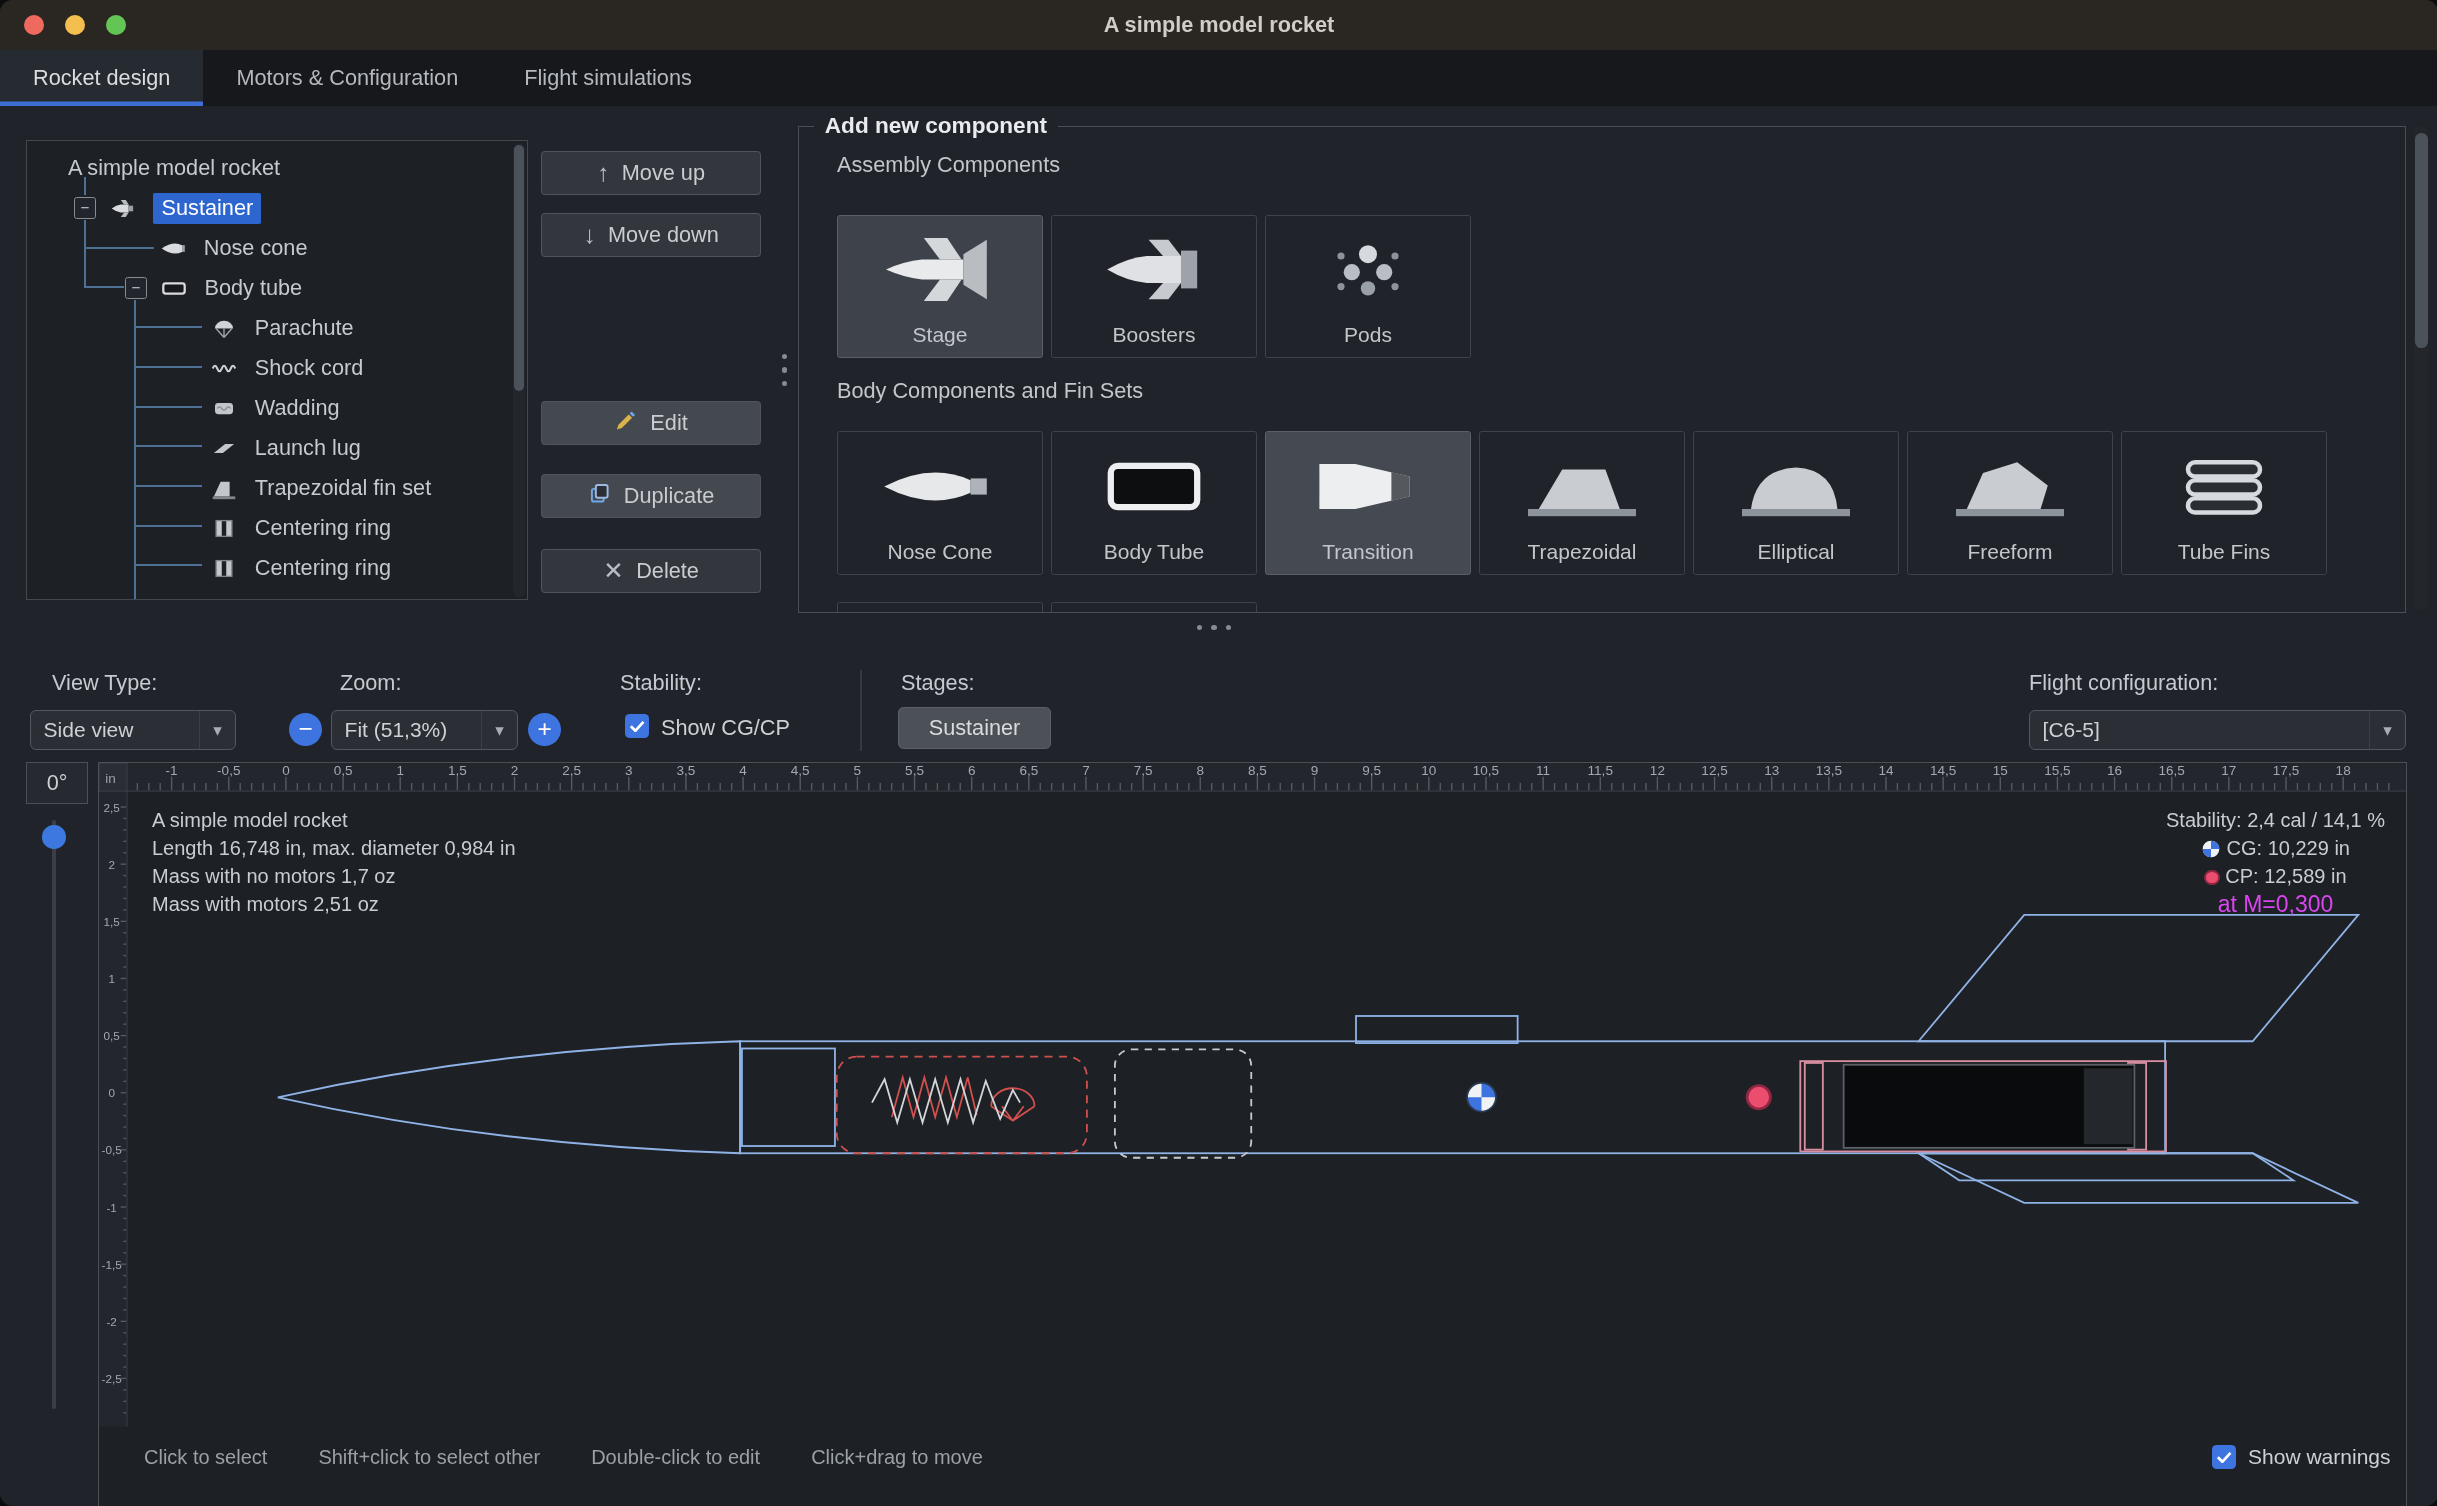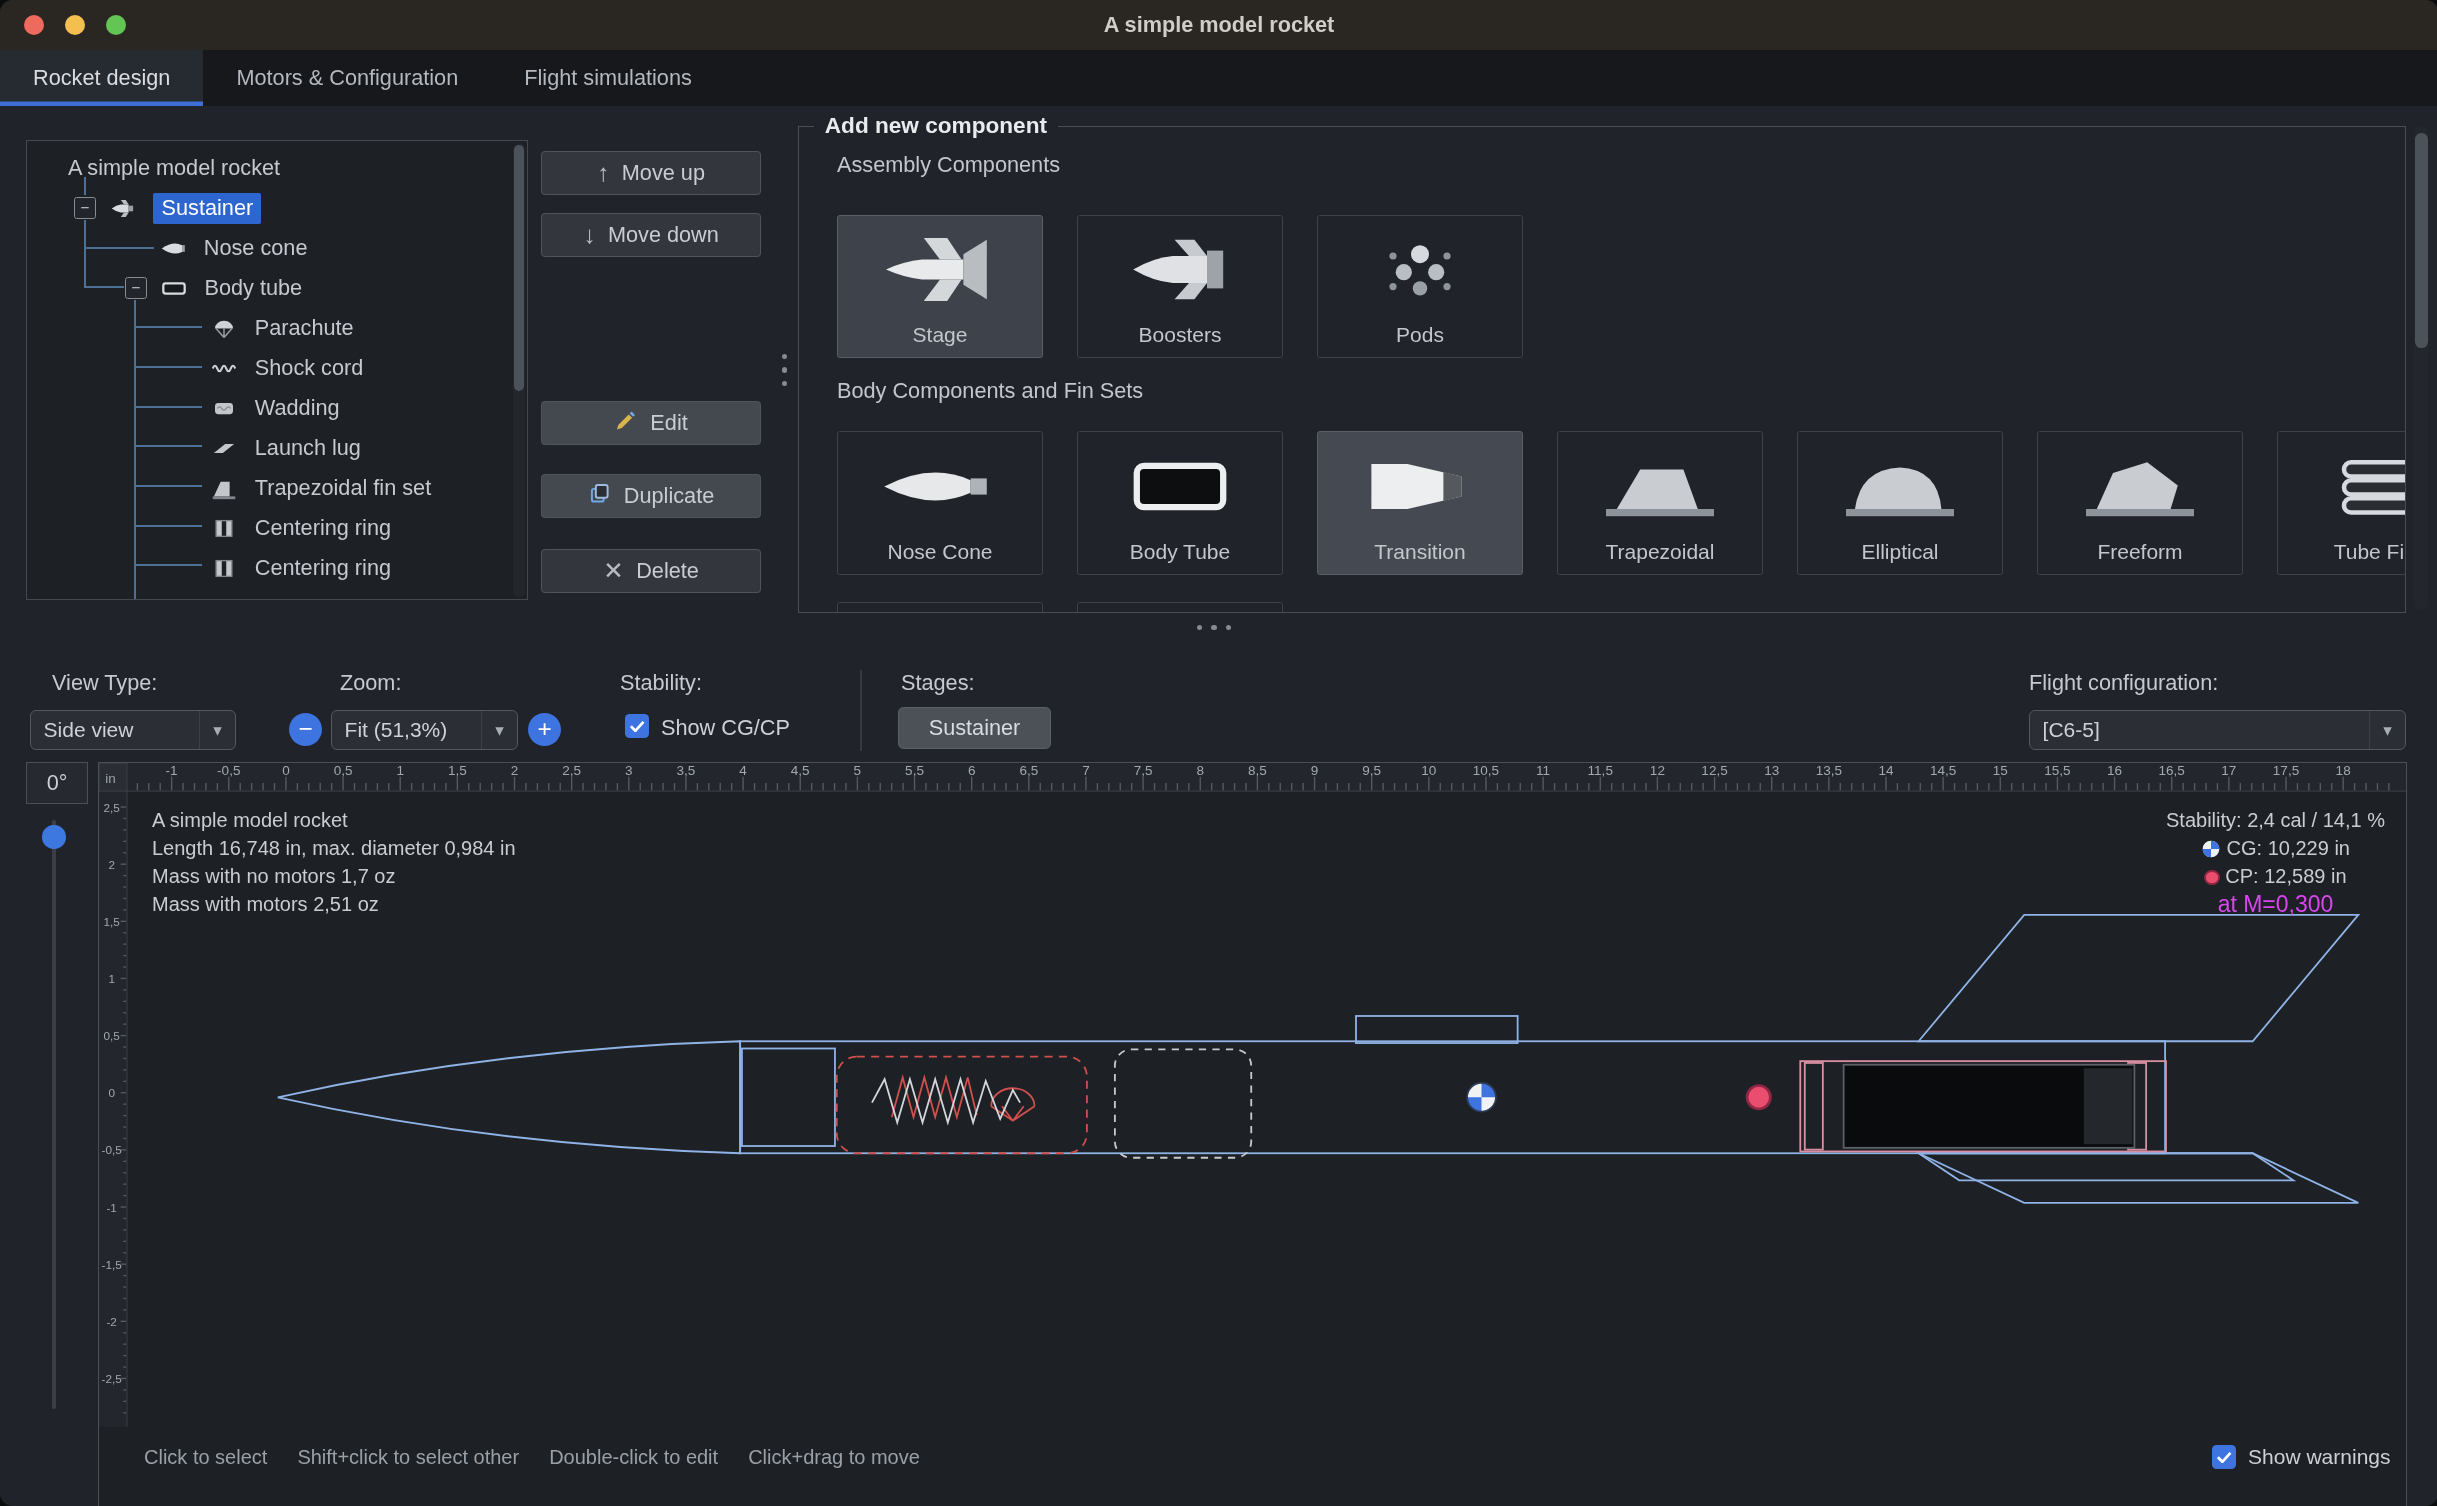--- a/index.html
+++ b/index.html
@@ -38,21 +38,21 @@
   .btn.raised{background:#44484f}
   .bicon{font-size:24.4px;color:#b9bdc3;line-height:1}
   .vdots{display:flex;flex-direction:column;gap:8.1px}
   .hdots{display:flex;flex-direction:row;gap:9px}
   .vdots i,.hdots i{width:5.4px;height:5.4px;border-radius:50%;background:#868b92;display:block}
 
   
   .addpanel{left:798px;top:126px;width:1608px;height:487px;border:0.9px solid #4a4e54;overflow:hidden}
   .legend{left:814px;top:112px;height:27px;line-height:27px;background:#20242a;padding:0 10.8px;font-size:22.6px;font-weight:bold;color:#e9ebee}
   .seclabel{position:absolute;left:38px;font-size:21.7px;color:#c3c7cc}
-  .cardrow{position:absolute;left:38px;display:flex;gap:34px}
+  .cardrow{position:absolute;left:38px;display:flex;gap:8px}
   .card{width:206px;height:143px;border:0.9px solid #3e4249;border-radius:2.7px;display:flex;flex-direction:column;align-items:center;background:transparent}
   .card.tall{height:144px}
   .card.selected{background:#3e434b;border-color:#5a5f67}
   .card.hl{background:#454a52;border-color:#5a5f67}
   .cicon{flex:1;display:flex;align-items:center;justify-content:center;width:100%}
   .cicon svg{width:126px;height:81px}
   .clabel{font-size:21px;color:#c3c7cc;margin-bottom:10px;white-space:nowrap}
   .rightsb{left:2414px;top:126px;width:14.4px;height:484px;background:#23262b;border-radius:7.2px}
   .rightsb .sbthumb{left:0.9px;right:0.9px}
 
@@ -84,21 +84,21 @@
   .tlab2{fill:#a2a8b0;font-size:13px;font-family:"Liberation Sans",sans-serif}
   .unitlabel{fill:#9aa0a7;font-size:15px;font-family:"Liberation Sans",sans-serif}
   .blue{stroke:#8fb3e6;fill:none;stroke-width:2}
   .pink{stroke:#d98fa2;fill:none;stroke-width:2}
   .info{font-size:20px;line-height:28px;color:#c9cdd2;white-space:nowrap}
   .info .mach{font-size:23px;color:#d946ef}
   .flabel{display:inline-block;width:181px}
   .cpdot{display:inline-block;width:15.3px;height:15.3px;border-radius:50%;background:#ea4d6e;border:2.7px solid #8e2743;vertical-align:-1.8px}
 
   
-  .hints{left:144px;top:1446px;display:flex;gap:30px;font-size:20px;color:#9aa0a7}
+  .hints{left:144px;top:1446px;display:flex;gap:51px;font-size:20px;color:#9aa0a7}
   .warnbox{left:2212px;top:1445px;display:flex;align-items:center;gap:11.7px}
   .warnbox .cb2{width:24.4px;height:24.4px;border-radius:4.5px;background:#3d74e0;display:flex;align-items:center;justify-content:center}
   .warnbox span{font-size:21px;color:#cdd1d6;white-space:nowrap}
 </style>
 </head>
 <body>
 
 <div class="app">
 
   <div class="abs titlebar">

